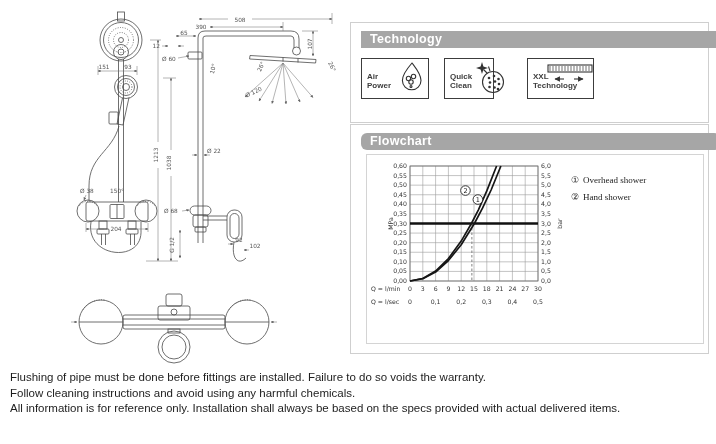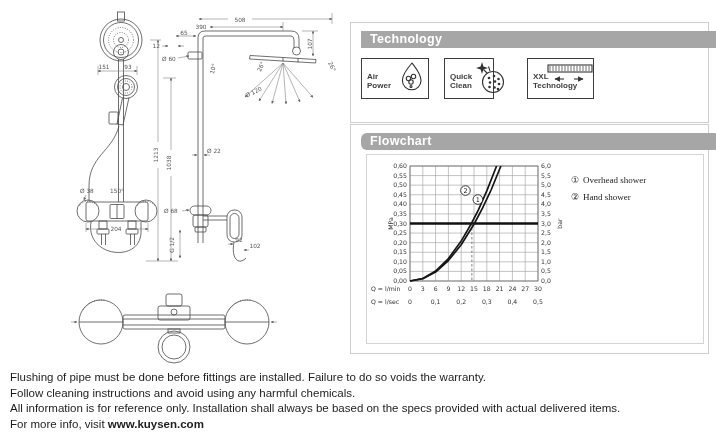--- a/index.html
+++ b/index.html
@@ -373,16 +373,15 @@
       <div class="legend-row">
         <span class="sym">②</span><span>Hand shower</span>
       </div>
     </div>
   </div>
 
   <div id="footer">
     <div>Flushing of pipe must be done before fittings are installed. Failure to do so voids the warranty.</div>
     <div>Follow cleaning instructions and avoid using any harmful chemicals.</div>
     <div>All information is for reference only. Installation shall always be based on the specs provided with actual delivered items.</div>
-    <div><span>For more info, visit </span><b>www.kuysen.com</b></div>
   </div>
 
 </div>
 
 </body></html>

